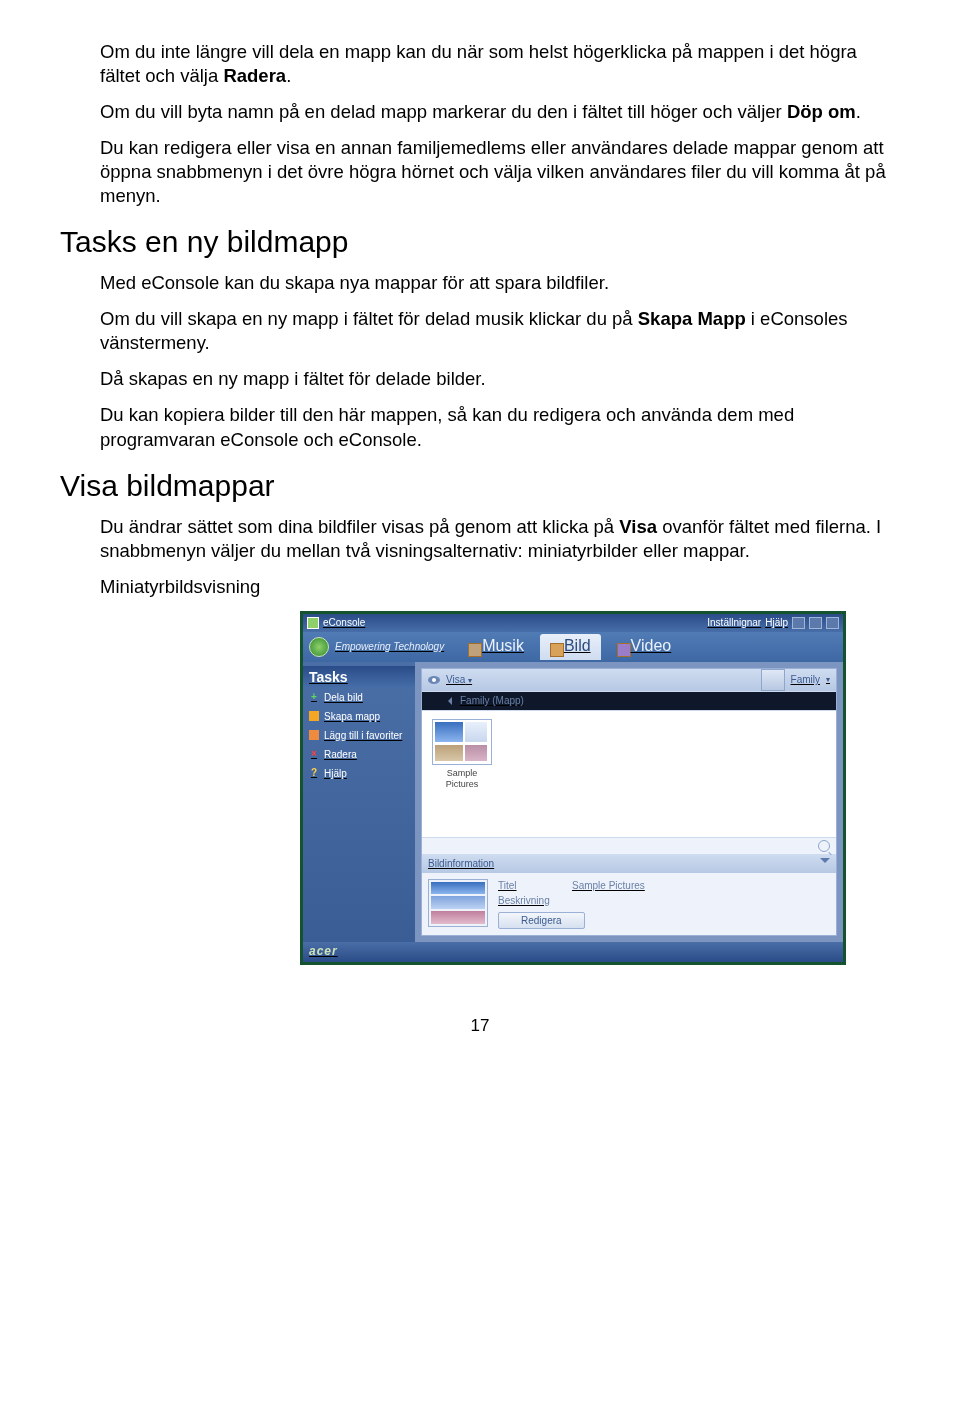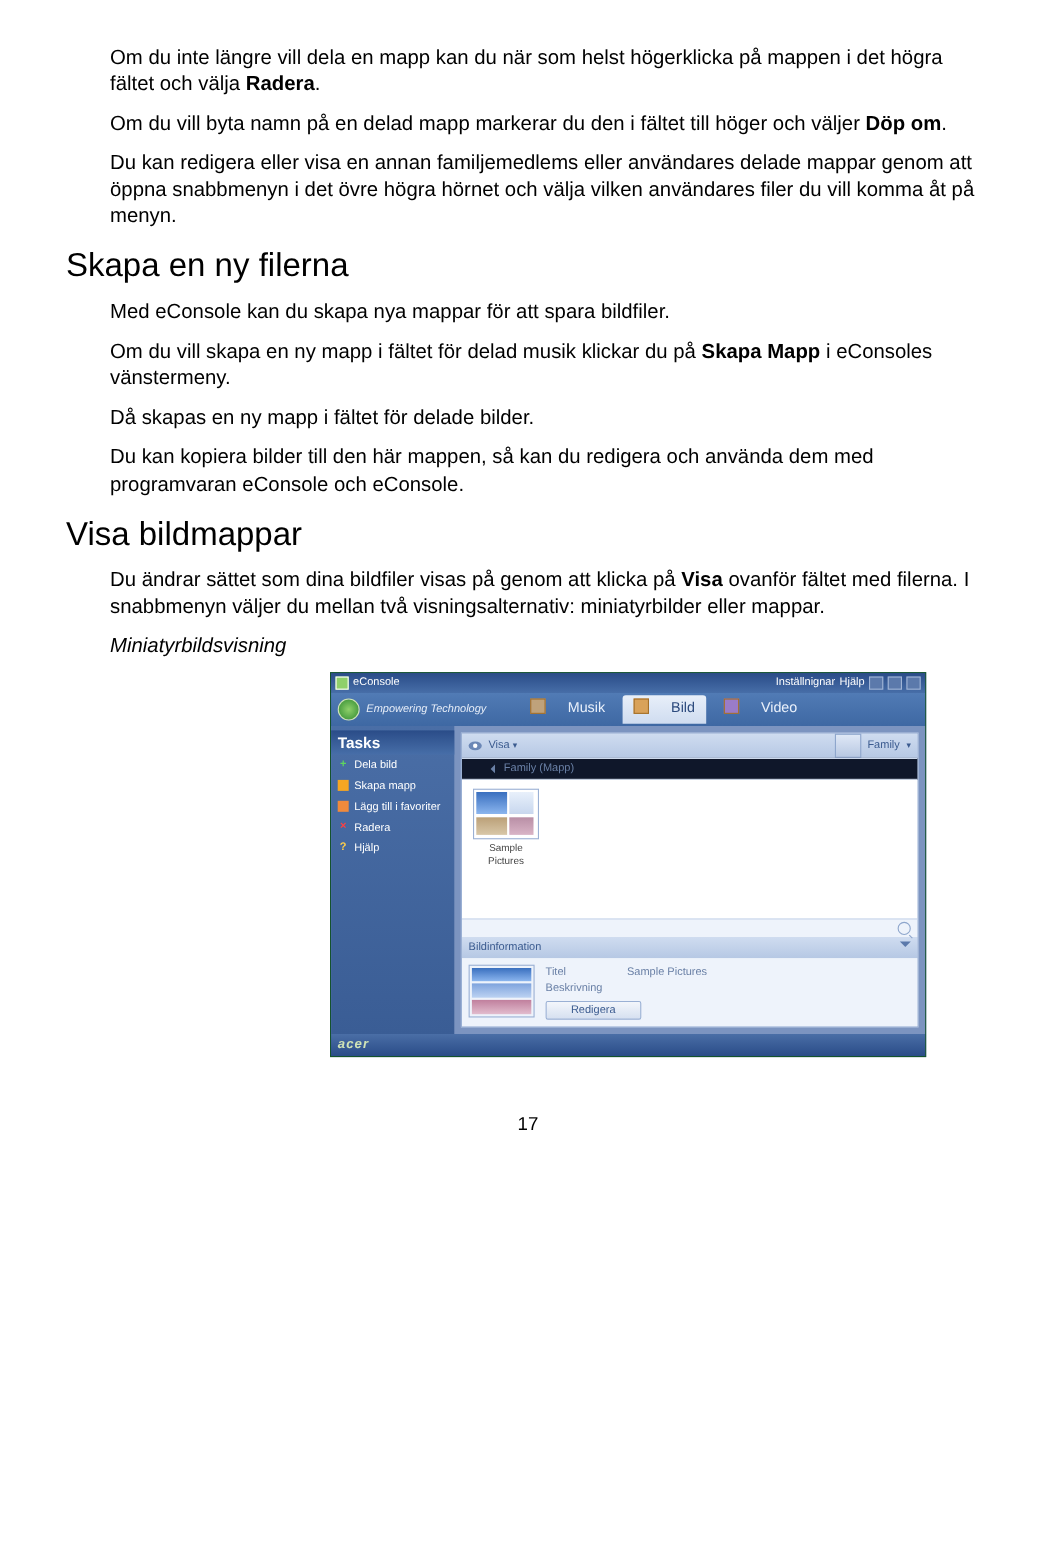--- a/index.html
+++ b/index.html
@@ -21,25 +21,26 @@
     font-weight: 400;
     margin: 14px 0 10px 0;
     color: #000;
   }
   .bold { font-weight: 700; }
   .screenshot-wrap {
     margin: 12px 0 0 240px;
   }
   .econ {
     width: 540px;
-    border: 1px solid #14532d;
+    border: 3px solid #14532d;
     background: #6b87b6;
     font-family: Tahoma, Arial, sans-serif;
     font-size: 10px;
     box-shadow: 0 0 0 1px #2a4676 inset;
+    text-decoration: underline;
   }
   .econ-titlebar {
     display: flex;
     align-items: center;
     justify-content: space-between;
     background: linear-gradient(#2a4c88, #476ea8);
     color: #fff;
     height: 18px;
     padding: 0 4px;
   }
@@ -54,27 +55,27 @@
     color: #fff;
     gap: 6px;
     padding: 0 6px;
   }
   .elogo {
     width: 18px; height: 18px; border-radius: 50%;
     background: radial-gradient(#8fd06a, #2f8a30);
     border: 1px solid #cfe3b6;
   }
   .brand {
-    font-style: italic; font-size: 10px; color: #e6edf8; margin-right: 24px;
+    font-style: italic; font-size: 10px; color: #e6edf8; margin-right: 8px;
   }
   .tab {
-    display: flex; align-items: flex-start; gap: 20px;
+    display: flex; align-items: flex-end; gap: 0;
     padding: 3px 10px; height: 20px;
     color: #eaf1fb;
-    font-size: 13px;
+    font-size: 16px;
   }
   .tab.sel {
     background: linear-gradient(#e8eff9, #cfdcf0);
     color: #2c4a7d;
     border-radius: 3px 3px 0 0;
   }
   .tabicon { width:12px;height:12px;background:#d9a25a;border:1px solid #a46f2a;}
   .tabicon.mus{background:#bfa27b;}
   .tabicon.vid{background:#9a7cc8;}
   .econ-body {
@@ -158,33 +159,33 @@
 <body>
 
 <p class="para">
   <span>Om du inte längre vill dela en mapp kan du när som helst högerklicka på mappen i det högra fältet och välja </span><span class="bold">Radera</span><span>.</span>
 </p>
 <p class="para">
   <span>Om du vill byta namn på en delad mapp markerar du den i fältet till höger och väljer </span><span class="bold">Döp om</span><span>.</span>
 </p>
 <p class="para">Du kan redigera eller visa en annan familjemedlems eller användares delade mappar genom att öppna snabbmenyn i det övre högra hörnet och välja vilken användares filer du vill komma åt på menyn.</p>
 
-<h2 class="h2">Skapa en ny filerna</h2>
+<h2 class="h2">Tasks en ny bildmapp</h2>
 <p class="para">Med eConsole kan du skapa nya mappar för att spara bildfiler.</p>
 <p class="para">
   <span>Om du vill skapa en ny mapp i fältet för delad musik klickar du på </span><span class="bold">Skapa Mapp</span><span> i eConsoles vänstermeny.</span>
 </p>
 <p class="para">Då skapas en ny mapp i fältet för delade bilder.</p>
 <p class="para">Du kan kopiera bilder till den här mappen, så kan du redigera och använda dem med programvaran eConsole och eConsole.</p>
 
 <h2 class="h2">Visa bildmappar</h2>
 <p class="para">
   <span>Du ändrar sättet som dina bildfiler visas på genom att klicka på </span><span class="bold">Visa</span><span> ovanför fältet med filerna. I snabbmenyn väljer du mellan två visningsalternativ: miniatyrbilder eller mappar.</span>
 </p>
-<p class="para" style="font-style:italic">Miniatyrbildsvisning</p>
+<p class="para" style="">Miniatyrbildsvisning</p>
 
 <div class="screenshot-wrap">
   <div class="econ">
     <div class="econ-titlebar">
       <div class="title-left">
         <span style="width:10px;height:10px;background:#8fd06a;border:1px solid #fff;"></span>
         <span>eConsole</span>
       </div>
       <div class="title-right">
         <span>Inställnignar</span>

